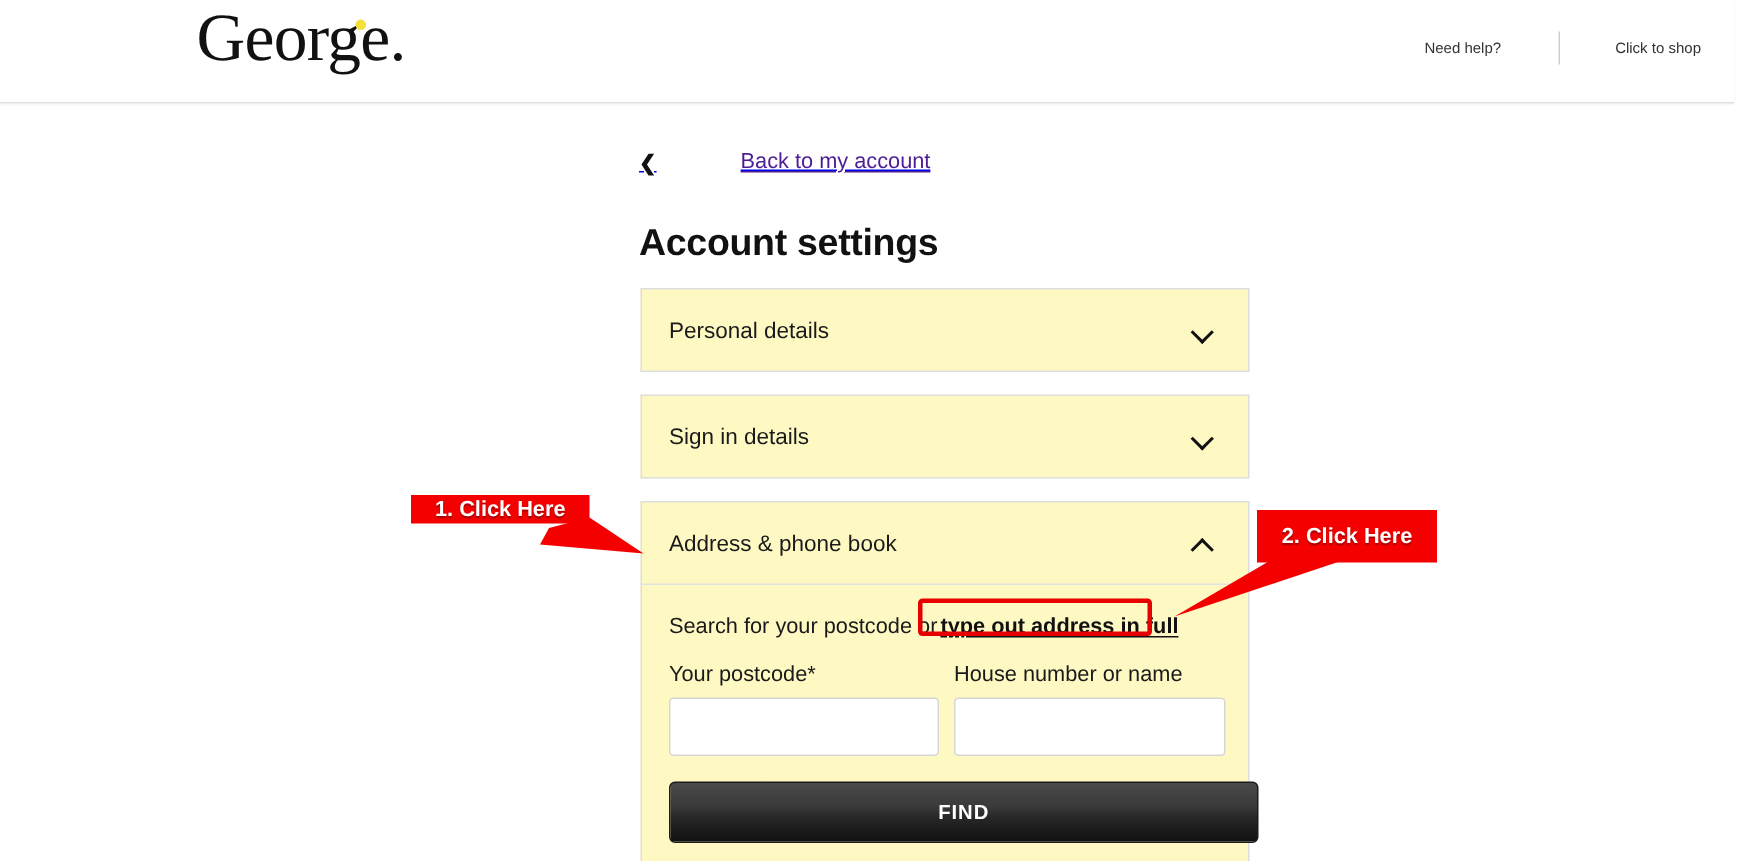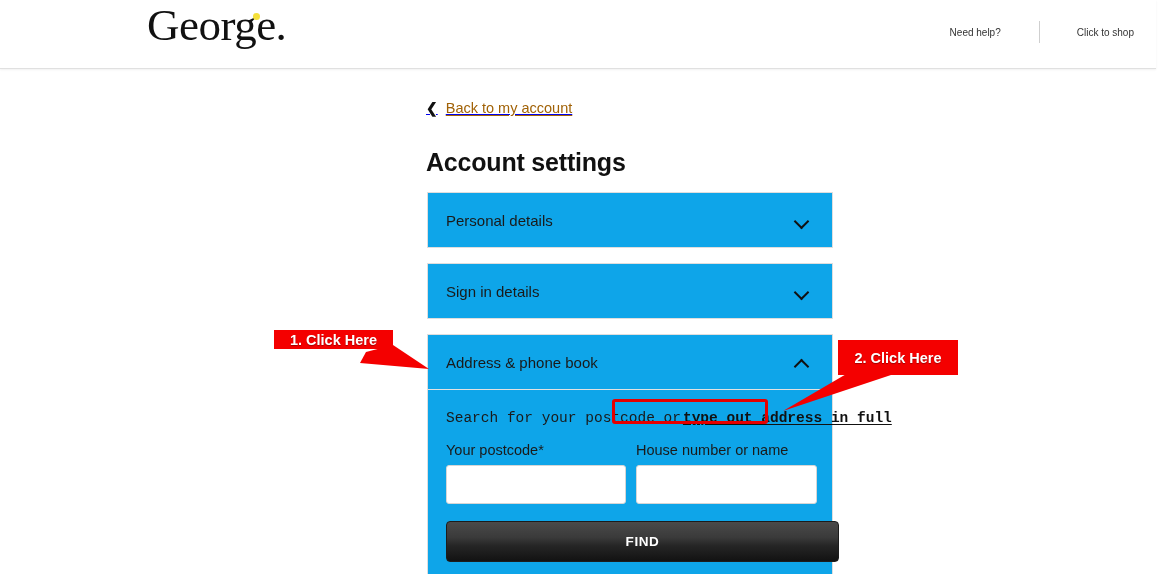--- a/index.html
+++ b/index.html
@@ -24,21 +24,20 @@
   }
   .brand {
     position: absolute;
     left: 131px; top: 3px;
     font-family: "Liberation Serif", serif;
     font-size: 45px;
     line-height: 1;
     color: #111111;
     letter-spacing: -0.5px;
     white-space: nowrap;
-    margin-left: 16px;
   }
   .brand .dot-accent {
     position: absolute;
     left: 106px; top: 10px;
     width: 7px; height: 7px;
     background: #f5e03a;
     border-radius: 50%;
   }
   .header-links {
     position: absolute;
@@ -76,41 +75,42 @@
     gap: 8px;
   }
   .back-chevron {
     font-size: 14px;
     color: #111111;
     line-height: 1;
     font-weight: bold;
   }
   .back-link-text {
     font-size: 14.5px;
-    color: #a16207;
+    color: #4c1d95;
     text-decoration: underline;
     text-underline-offset: 2px;
+    margin-left: 48px;
   }
   .page-title {
     position: absolute;
     left: 0; top: 62px;
     font-size: 25px;
     font-weight: bold;
     color: #111111;
     letter-spacing: -0.2px;
   }
 
   
   .accordion {
     position: absolute;
     left: 1px; top: 123px;
     width: 406px;
   }
   .panel {
-    background: #0ea5e9;
+    background: #fef9c3;
     border: 1px solid #dedede;
     margin-bottom: 15px;
   }
   .panel-head {
     height: 54px;
     display: flex;
     align-items: center;
     justify-content: space-between;
     padding: 0 23px 0 18px;
     cursor: pointer;
@@ -139,21 +139,20 @@
   }
   .panel-body {
     border-top: 1px solid #e2e2e2;
     padding: 20px 18px 20px 18px;
   }
   .search-line {
     font-size: 14.5px;
     color: #1a1a1a;
     margin: 0 0 16px 0;
     white-space: nowrap;
-    font-family: Liberation Mono, monospace;
   }
   .search-line .link-strong {
     font-weight: bold;
     color: #111111;
     text-decoration: underline;
     text-underline-offset: 2px;
     margin-left: 2px;
   }
   .field-row {
     display: flex;

